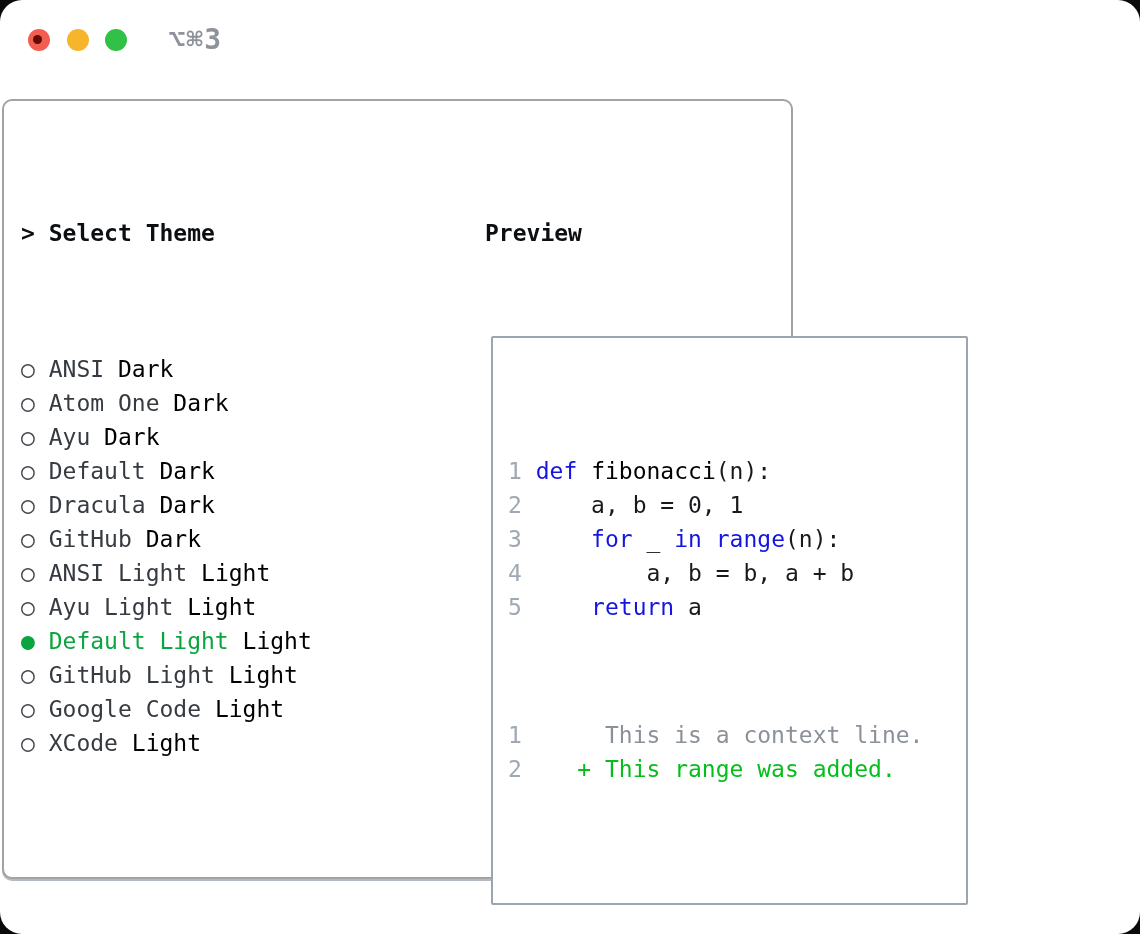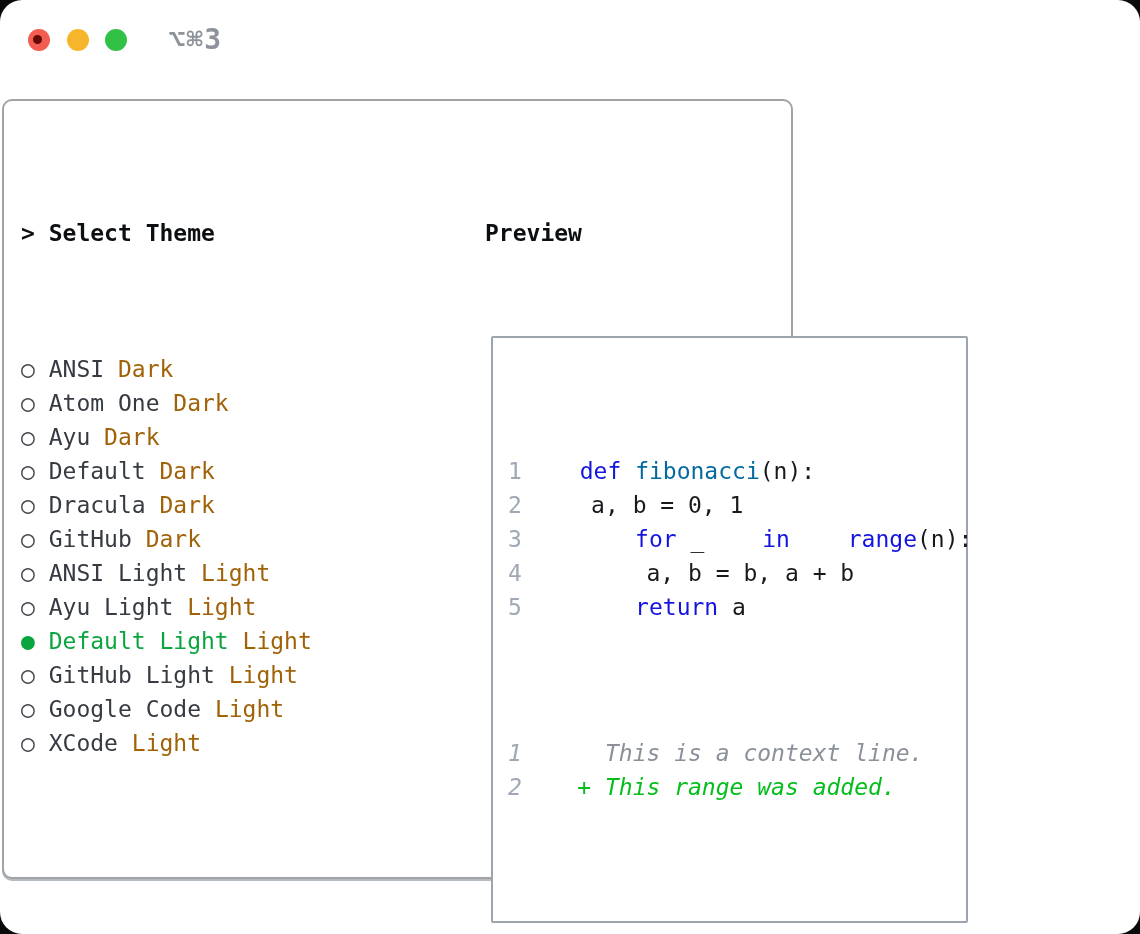--- a/index.html
+++ b/index.html
@@ -43,36 +43,36 @@
     border:2px solid #a3a3a3;border-radius:10px;
     box-shadow:0 2px 0 rgba(140,150,162,.65);
     background:#fff;
   }
   .col{position:absolute;font-size:23px;line-height:34px;white-space:pre;}
   .left-col{left:17px;top:47px;width:447px;}
   .right-col{left:481px;top:47px;}
   .hdr{font-weight:bold;color:#0c0f12;}
   .row{color:#363b42;}
   .row .marker{color:#464b52;}
-  .row .tag{color:#a16207;text-align:right;}
+  .row .tag{color:#000000;text-align:right;}
   .row.sel .name,.row.sel .marker{color:#0aa53f;}
   .apply-block{margin-top:34px;}
   
   .preview-box{
     margin-top:18px;margin-left:6px;
     width:477px;box-sizing:border-box;
     border:2px solid #9ca4ae;border-radius:2px;
     padding:48px 15px 49px 15px;
     background:#fff;
   }
   .pline{white-space:pre;font-size:23px;line-height:34px;color:#17191c;}
-  .diff-lines{margin-top:44px;font-style:italic;}
+  .diff-lines{margin-top:26px;}
   .seg-num{color:#9fa8b4;}
-  .seg-kw{color:#1515e0;margin-left:44px;}
-  .seg-fn{color:#0369a1;margin-top:24px;}
+  .seg-kw{color:#1515e0;}
+  .seg-fn{color:#000000;margin-top:24px;}
   .seg-plain{color:#17191c;}
   .seg-ctx{color:#8b9199;}
   .seg-del{color:#c3281c;}
   .seg-add{color:#05be1c;}
 </style>
 </head>
 <body>
 
 <div class="window">
 

